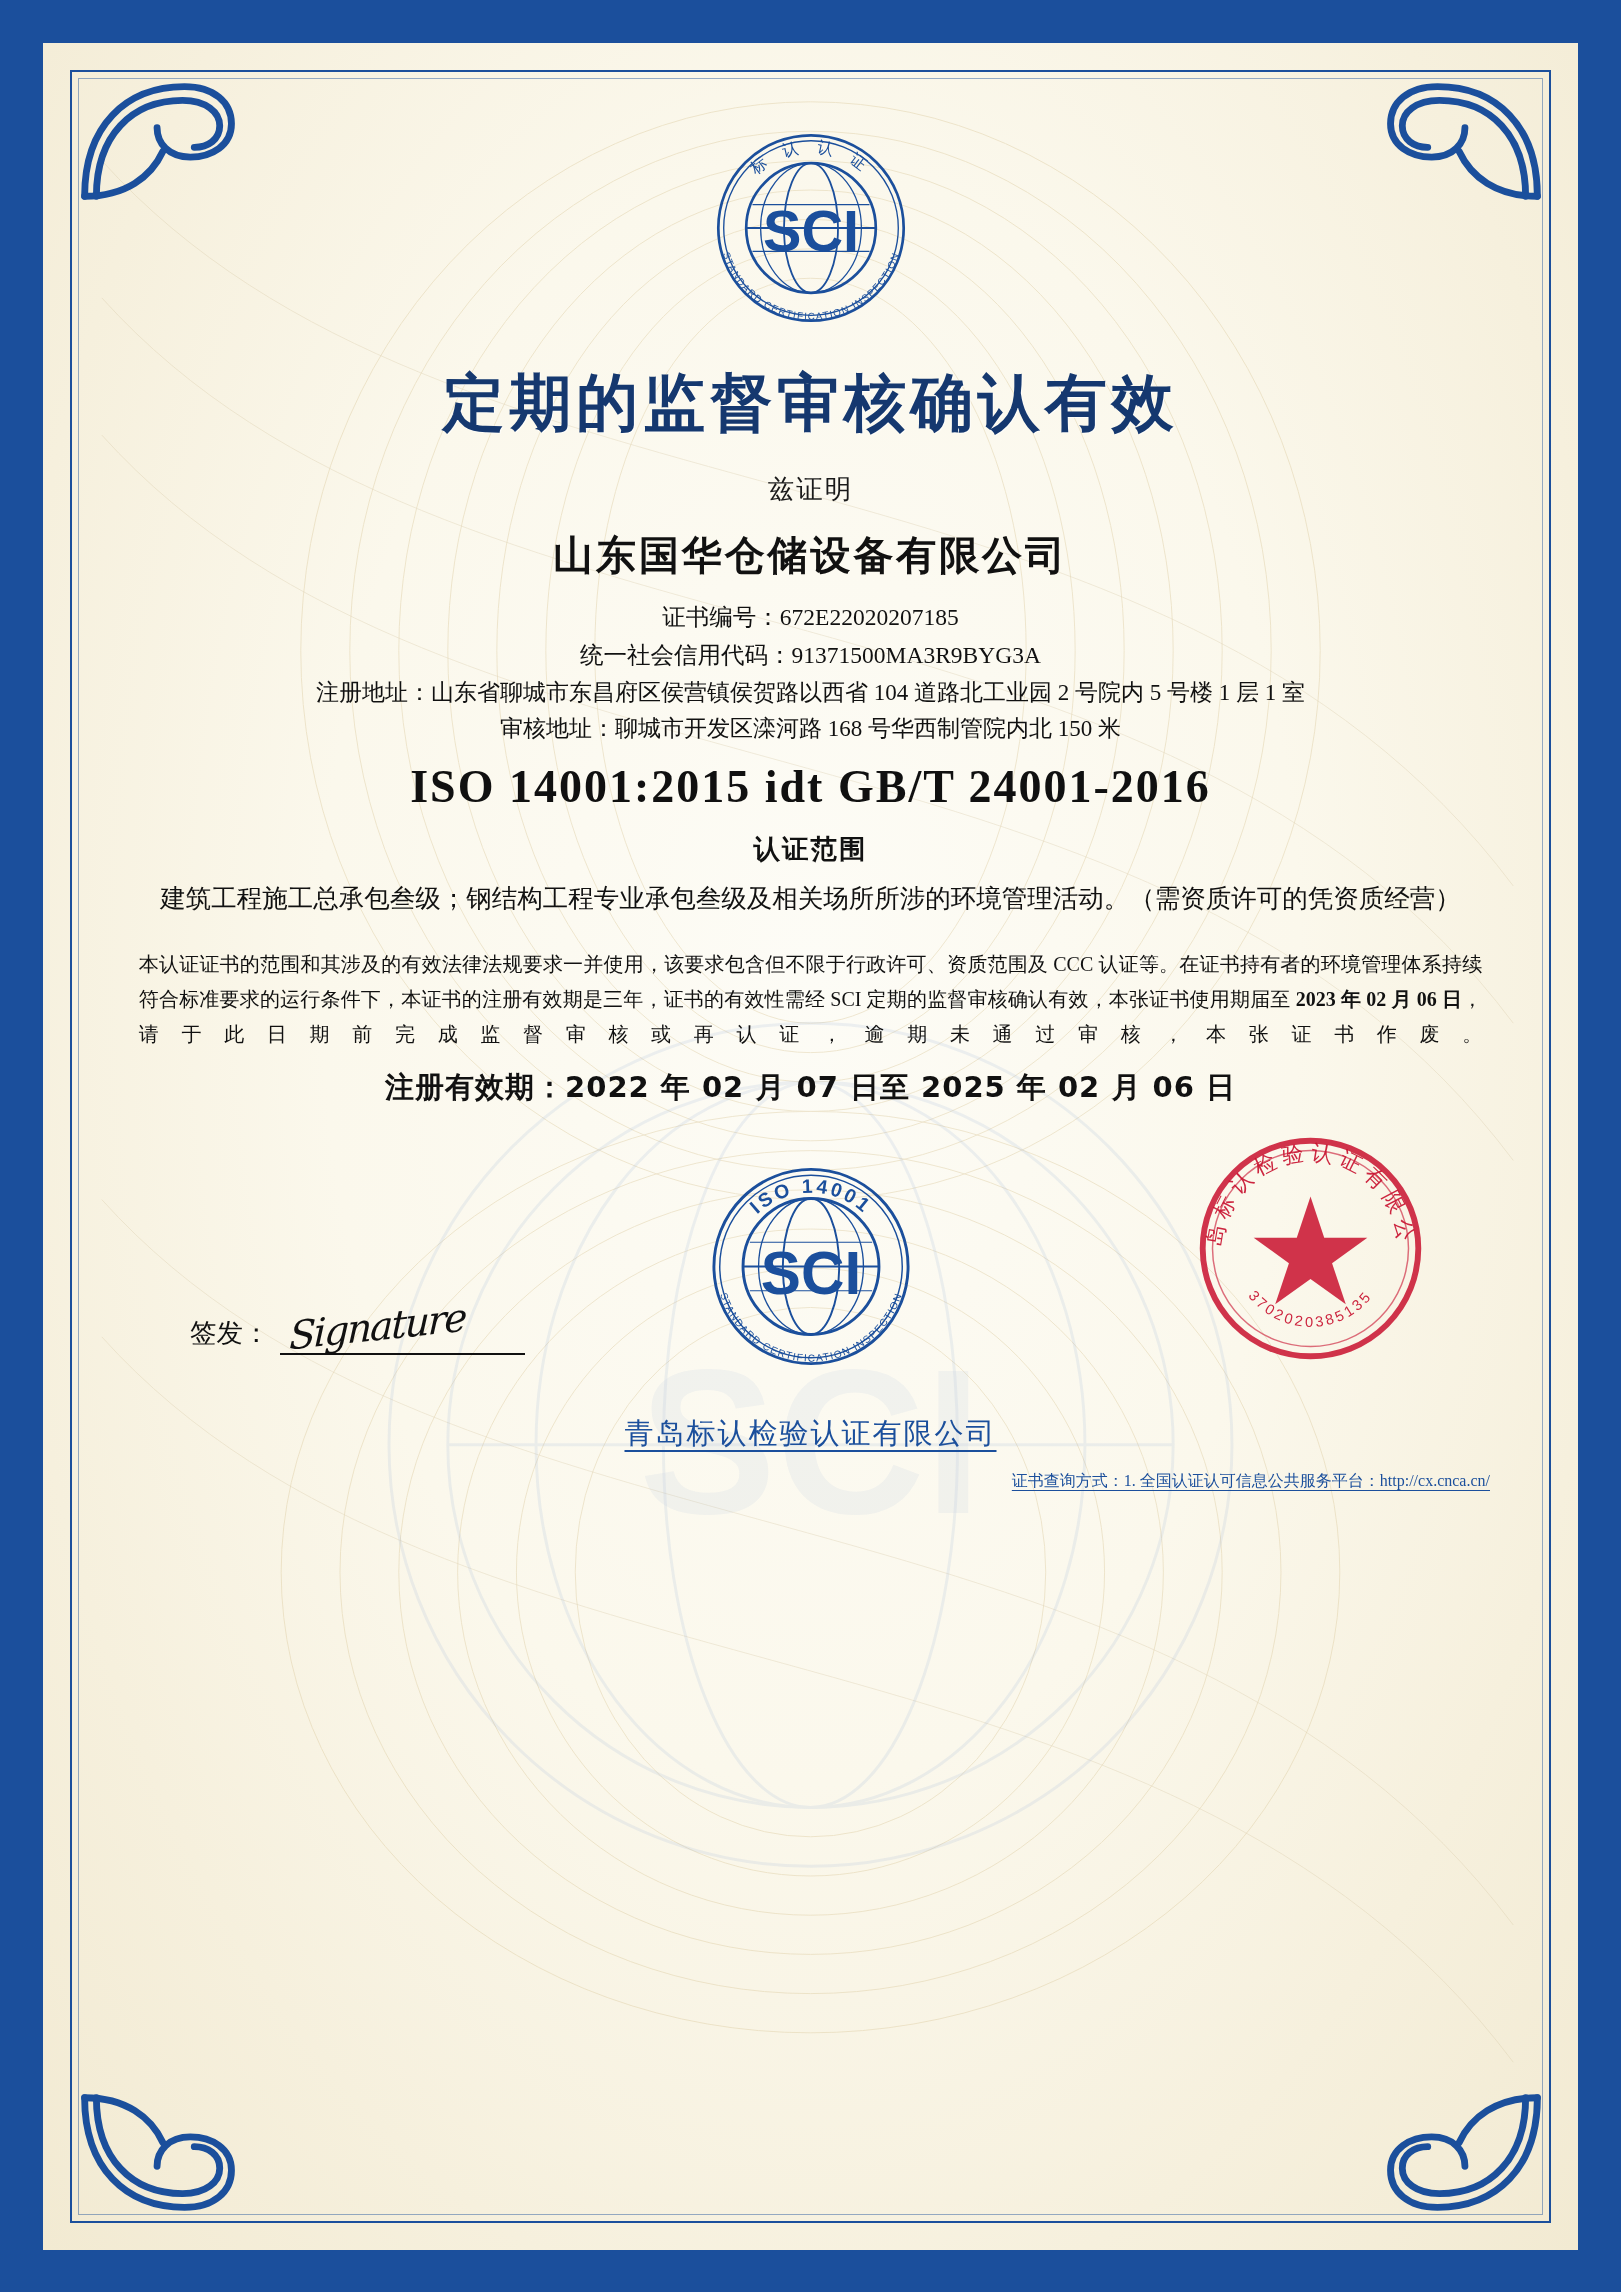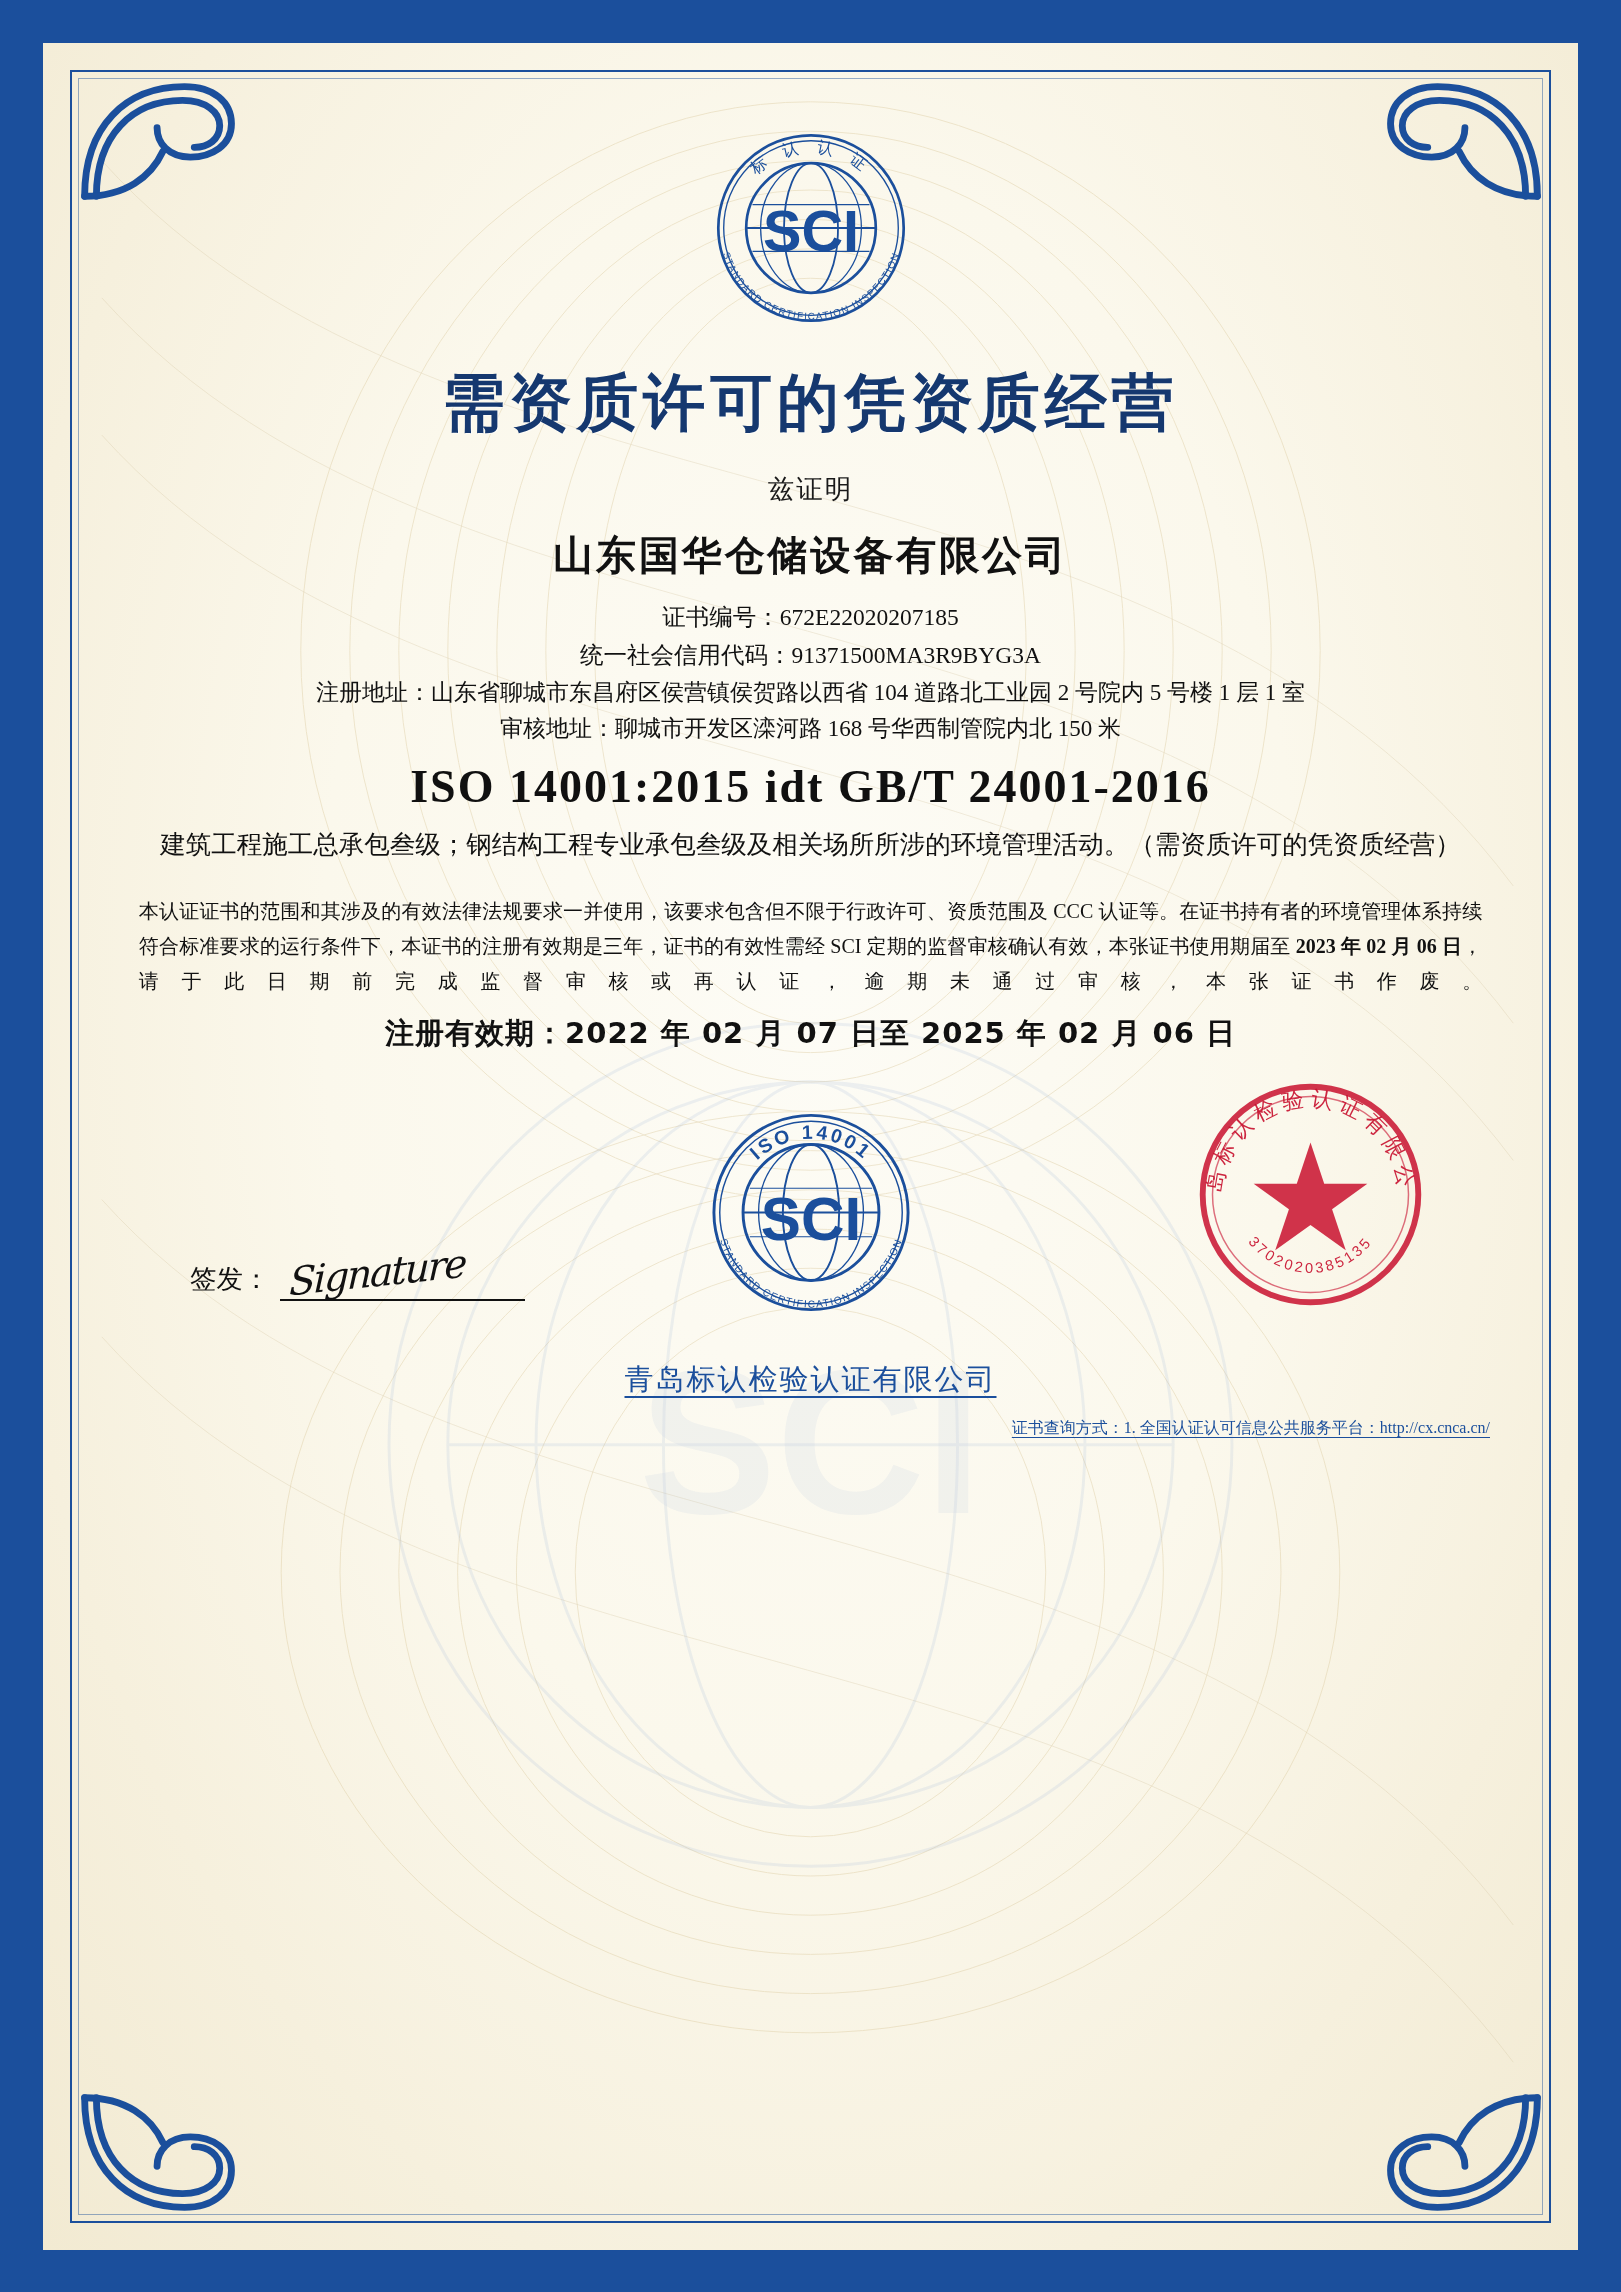--- a/index.html
+++ b/index.html
@@ -329,36 +329,37 @@
           <text text-anchor="middle" font-family="Liberation Sans, sans-serif" font-size="18" fill="#1b4f9c" letter-spacing="7">
             <textPath href="#arcTop" startOffset="50%">标 认 认 证</textPath>
           </text>
           <text x="120" y="146" text-anchor="middle" font-family="Liberation Sans, sans-serif" font-size="64" font-weight="bold" fill="#1b4f9c">SCI</text>
           <text text-anchor="middle" font-family="Liberation Sans, sans-serif" font-size="11" fill="#1b4f9c" letter-spacing="1.4">
             <textPath href="#arcBot" startOffset="50%">STANDARD CERTIFICATION INSPECTION</textPath>
           </text>
         </svg>
       </div>
 
-      <div class="title">需资质许可的凭资质经营</div>
+      <div class="title">定期的监督审核确认有效</div>
 
       <div class="subtitle-zizhengming">兹证明</div>
 
       <div class="company">山东国华仓储设备有限公司</div>
 
       <div class="meta">
         <div class="line">证书编号：672E22020207185</div>
         <div class="line">统一社会信用代码：91371500MA3R9BYG3A</div>
         <div class="line addr">注册地址：山东省聊城市东昌府区侯营镇侯贺路以西省 104 道路北工业园 2 号院内 5 号楼 1 层 1 室</div>
         <div class="line addr">审核地址：聊城市开发区滦河路 168 号华西制管院内北 150 米</div>
       </div>
 
 
       <div class="standard">ISO 14001:2015 idt GB/T 24001-2016</div>
 
+      <div class="scope-head">认证范围</div>
       <div class="scope-body">建筑工程施工总承包叁级；钢结构工程专业承包叁级及相关场所所涉的环境管理活动。（需资质许可的凭资质经营）</div>
 
       <div class="legal">
         <span>本认证证书的范围和其涉及的有效法律法规要求一并使用，该要求包含但不限于行政许可、资质范围及 CCC 认证等。在证书持有者的环境管理体系持续符合标准要求的运行条件下，本证书的注册有效期是三年，证书的有效性需经 SCI 定期的监督审核确认有效，本张证书使用期届至 </span><b>2023 年 02 月 06 日</b><span>，请于此日期前完成监督审核或再认证，逾期未通过审核，本张证书作废。</span>
       </div>
 
       <div class="validity">注册有效期：2022 年 02 月 07 日至 2025 年 02 月 06 日</div>
 
       <div class="sig-row">
 

